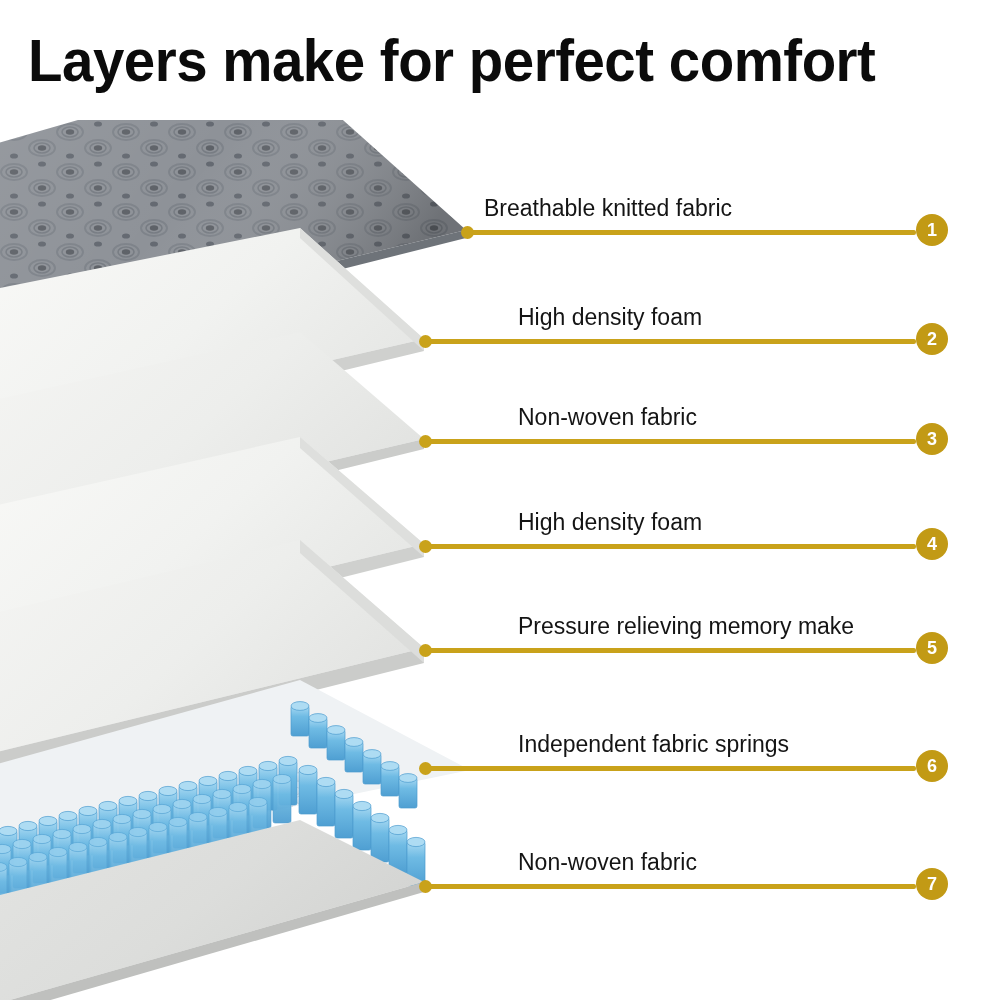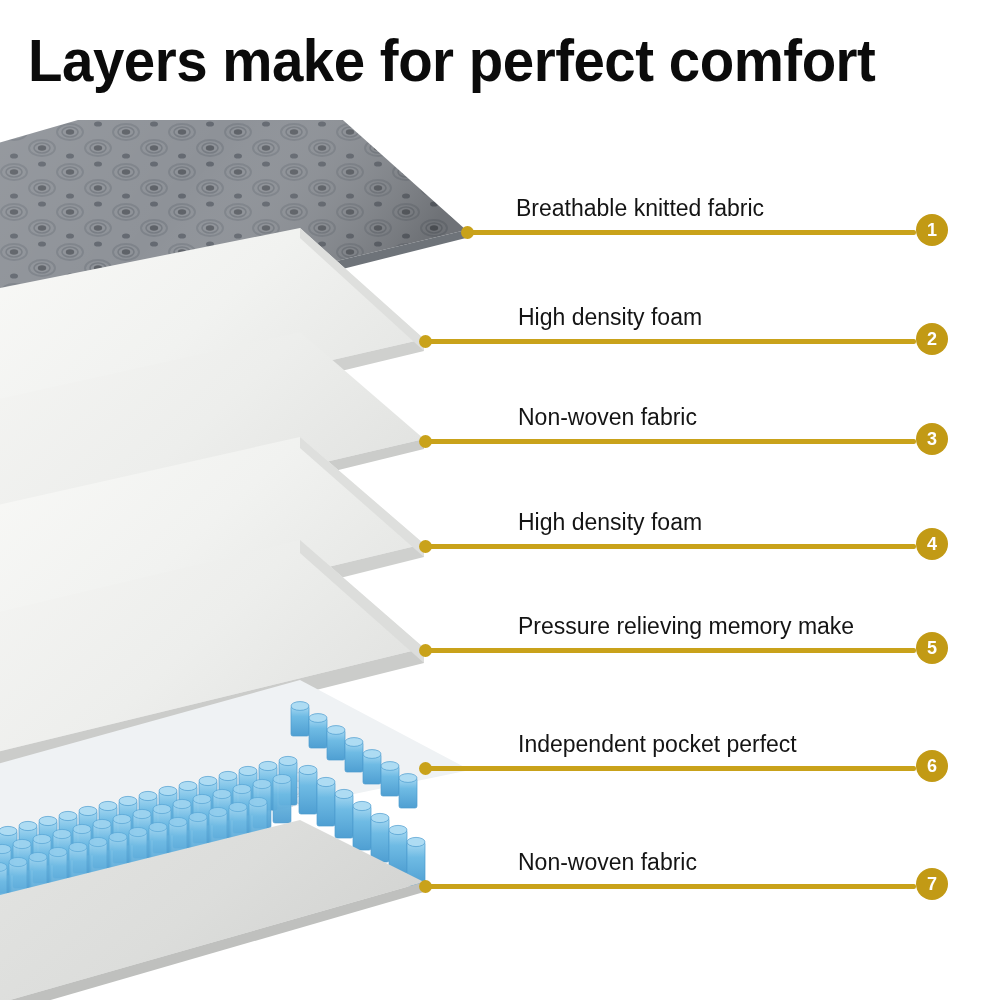--- a/index.html
+++ b/index.html
@@ -586,21 +586,21 @@
       <g>
         <polygon points="-60,790 300,700 424,762 -60,900" fill="url(#nwTop)"></polygon>
         <polygon points="-60,900 424,762 424,772 -60,912" fill="#BFC0BE"></polygon>
       </g>
     </svg>
   </div>
 
   <div class="callout" style="left:466px; top:230px; width:480px;">
     <div class="rule" style="width: 450px; background: rgb(201, 162, 26);"></div>
     <div class="dot" style="left: -5px; background: rgb(201, 162, 26);"></div>
-    <div class="label" style="color: rgb(20, 20, 20); margin-left: 32px;">Breathable knitted fabric</div>
+    <div class="label" style="color: rgb(20, 20, 20);">Breathable knitted fabric</div>
     <div class="badge" style="left: 450px; background: rgb(194, 154, 21); color: rgb(255, 255, 255);">1</div>
   </div>
 
   <div class="callout" style="left:424px; top:339px; width:522px;">
     <div class="rule" style="width: 492px; background: rgb(201, 162, 26);"></div>
     <div class="dot" style="left: -5px; background: rgb(201, 162, 26);"></div>
     <div class="label" style="left: 94px; color: rgb(20, 20, 20);">High density foam</div>
     <div class="badge" style="left: 492px; background: rgb(194, 154, 21); color: rgb(255, 255, 255);">2</div>
   </div>
 
@@ -621,21 +621,21 @@
   <div class="callout" style="left:424px; top:648px; width:522px;">
     <div class="rule" style="width: 492px; background: rgb(201, 162, 26);"></div>
     <div class="dot" style="left: -5px; background: rgb(201, 162, 26);"></div>
     <div class="label" style="left: 94px; color: rgb(20, 20, 20);">Pressure relieving memory make</div>
     <div class="badge" style="left: 492px; background: rgb(194, 154, 21); color: rgb(255, 255, 255);">5</div>
   </div>
 
   <div class="callout" style="left:424px; top:766px; width:522px;">
     <div class="rule" style="width: 492px; background: rgb(201, 162, 26);"></div>
     <div class="dot" style="left: -5px; background: rgb(201, 162, 26);"></div>
-    <div class="label" style="left: 94px; color: rgb(20, 20, 20);">Independent pocket perfect</div>
+    <div class="label" style="left: 94px; color: rgb(20, 20, 20);">Independent fabric springs</div>
     <div class="badge" style="left: 492px; background: rgb(194, 154, 21); color: rgb(255, 255, 255);">6</div>
   </div>
 
   <div class="callout" style="left:424px; top:884px; width:522px;">
     <div class="rule" style="width: 492px; background: rgb(201, 162, 26);"></div>
     <div class="dot" style="left: -5px; background: rgb(201, 162, 26);"></div>
     <div class="label" style="left: 94px; color: rgb(20, 20, 20);">Non-woven fabric</div>
     <div class="badge" style="left: 492px; background: rgb(194, 154, 21); color: rgb(255, 255, 255);">7</div>
   </div>
 

